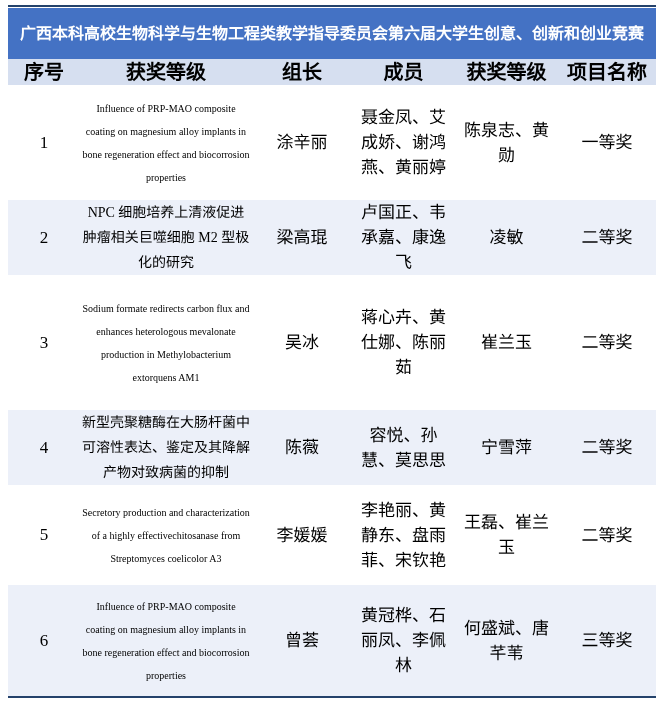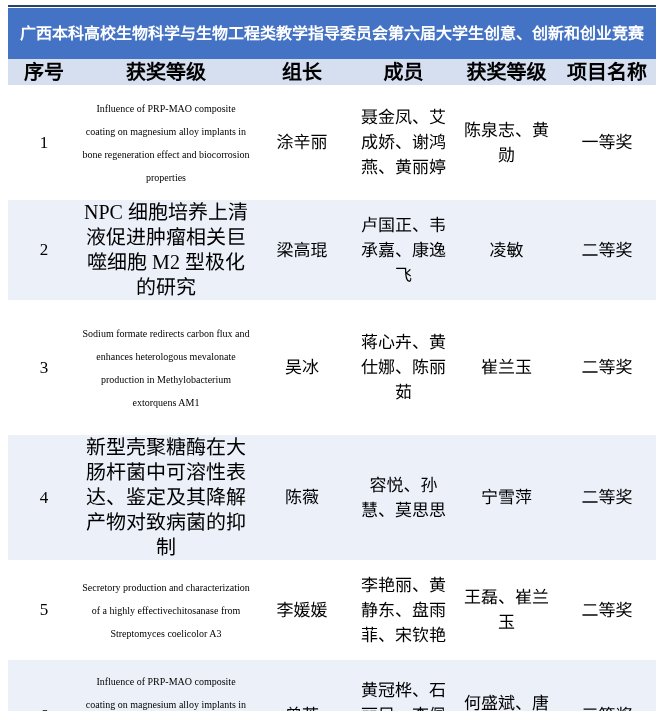--- a/index.html
+++ b/index.html
@@ -57,21 +57,21 @@
     line-height: 24px;
   }
   tr.data-row.band {
     background: #ECF0F9;
   }
   td.cell-project.en {
     font-size: 10px;
     line-height: 23px;
   }
   td.cell-project.zh {
-    font-size: 20px;
+    font-size: 14px;
     line-height: 25px;
   }
   td.cell-no {
     font-size: 15px;
   }
   td.cell-leader, td.cell-members, td.cell-teachers, td.cell-award {
     font-size: 15px;
     line-height: 25px;
   }
 </style>

